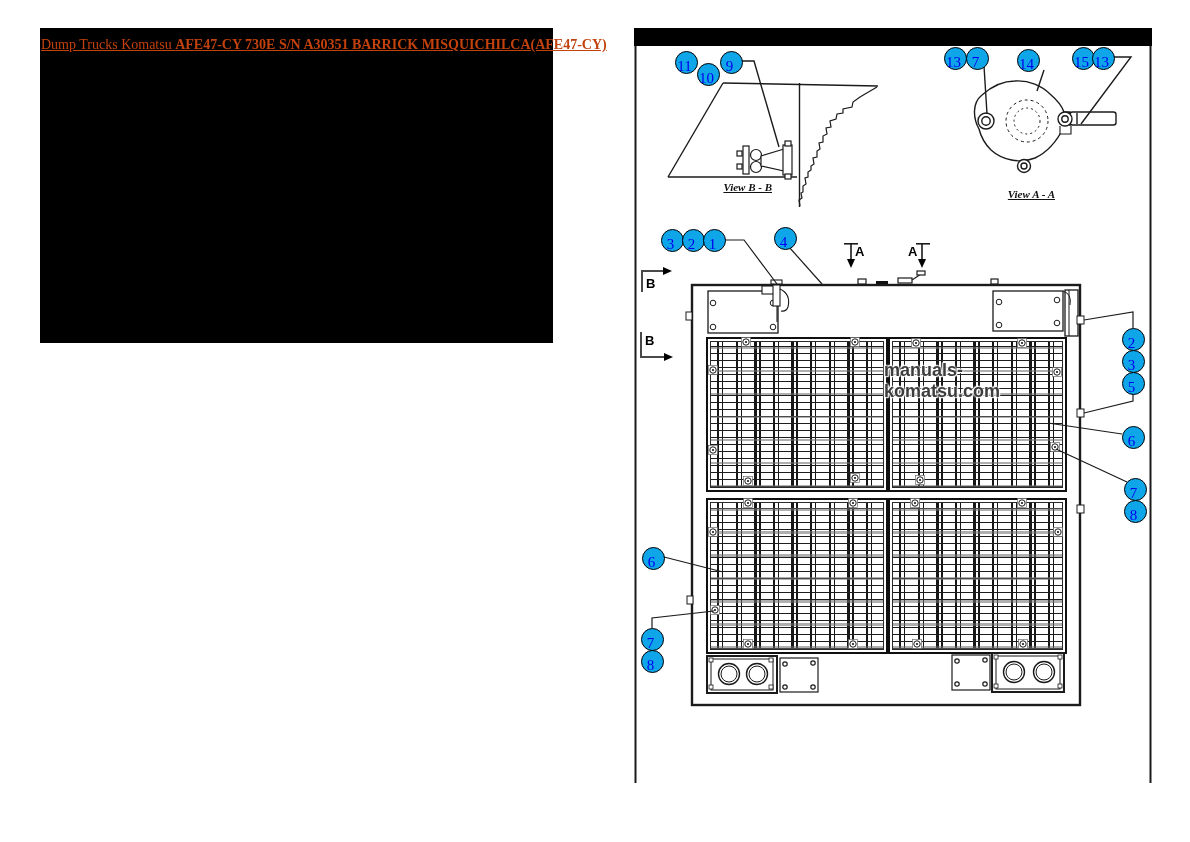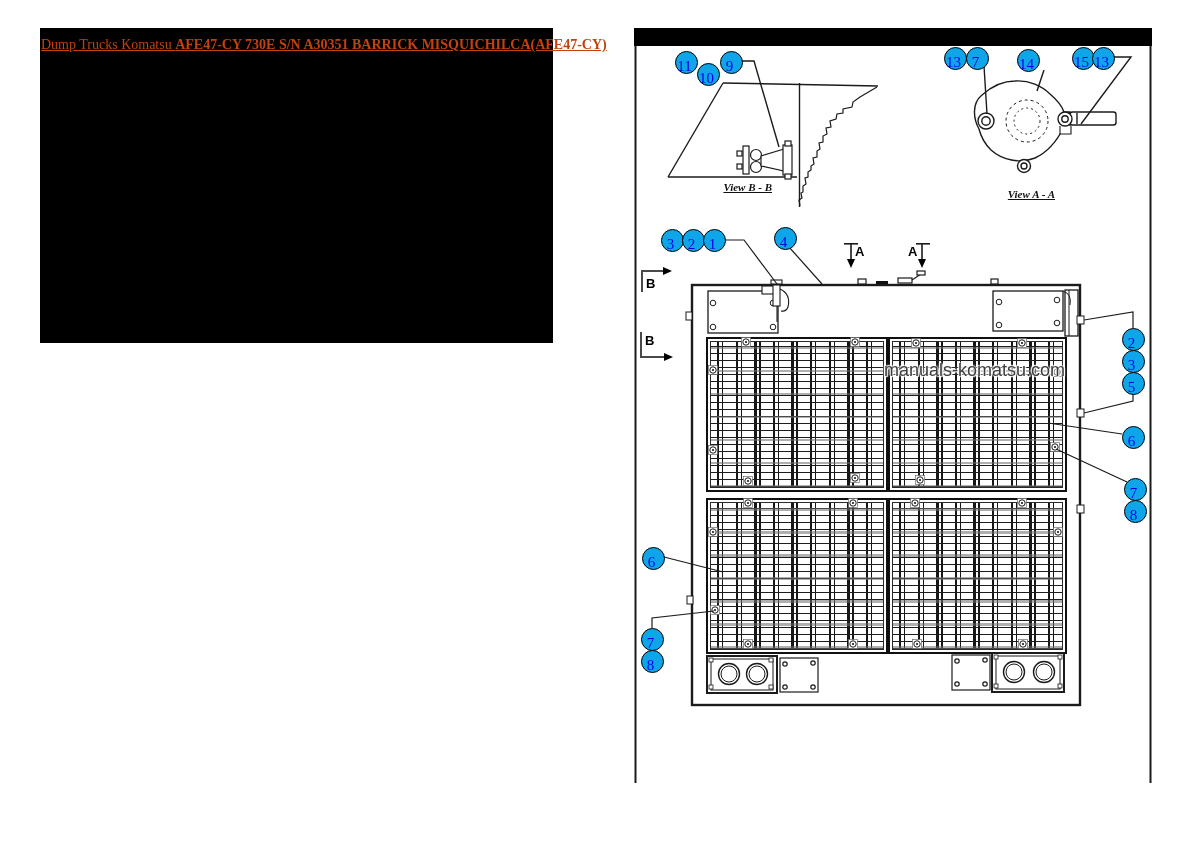--- a/index.html
+++ b/index.html
@@ -31,21 +31,21 @@
            background:#0ea5e9;overflow:visible;cursor:pointer;}
   .callout span{position:absolute;left:-2px;top:7px;width:100%;text-align:center;
                 font-family:"Liberation Serif",serif;font-size:15px;line-height:15px;color:#0000ee;}
 
   
   .view-label{position:absolute;font-family:"Liberation Serif",serif;font-size:11px;font-weight:bold;
               font-style:italic;text-decoration:underline;color:#111;text-align:right;white-space:nowrap;}
   .section-letter{position:absolute;font-family:"Liberation Sans",sans-serif;font-size:13px;
                   font-weight:bold;color:#000;line-height:13px;}
   #watermark{position:absolute;left:884px;top:360px;width:182px;font-family:"Liberation Sans",sans-serif;
-             font-size:18px;font-weight:normal;color:#3d3d3d;letter-spacing:0px;
+             font-size:18px;font-weight:bold;color:#3d3d3d;letter-spacing:0px;
              text-shadow:0 0 2px #fff,0 0 3px #fff,1px 1px 1px #fff,-1px -1px 1px #fff;}
 </style>
 </head>
 <body>
 
 <div id="page">
 
   <div id="header-block">
     <a id="model-link">
       <span class="lk-prefix">Dump Trucks Komatsu </span><span class="lk-model">AFE47-CY 730E S/N A30351 BARRICK MISQUICHILCA(AFE47-CY)</span>

